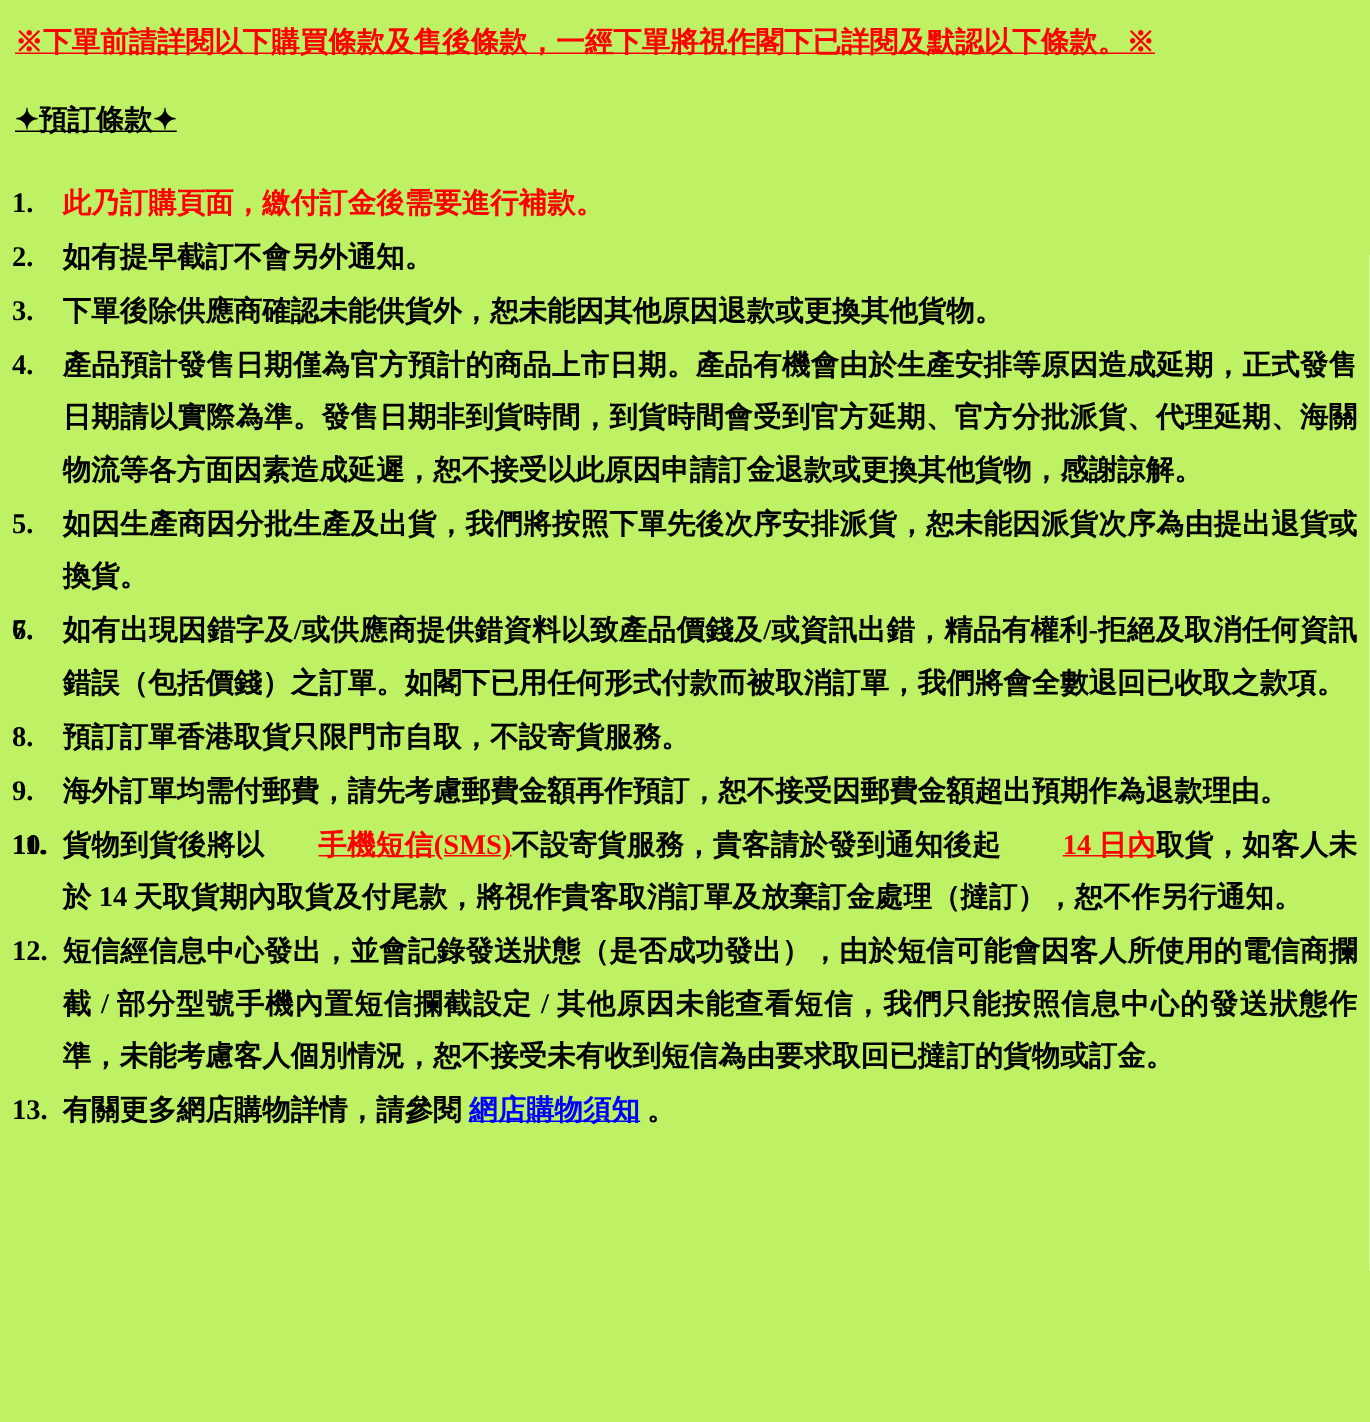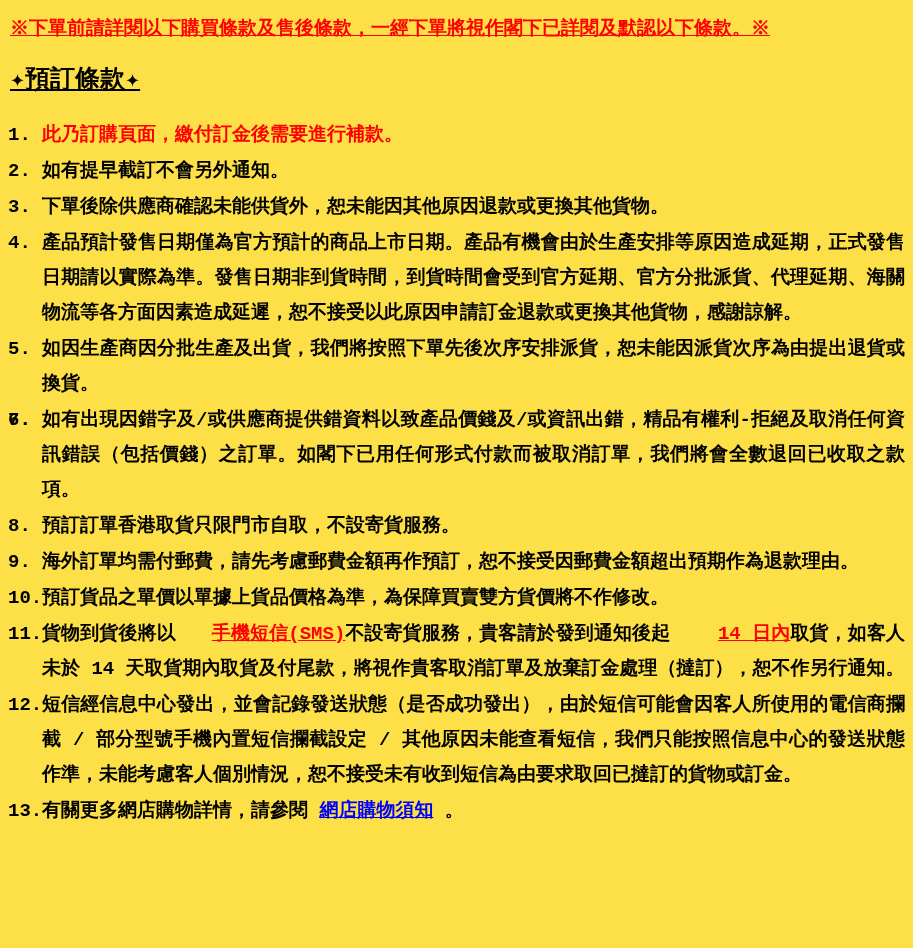--- a/index.html
+++ b/index.html
@@ -5,37 +5,37 @@
   html, body {
     margin: 0;
     padding: 0;
     background: #ffffff;
   }
   .page {
     width: 913px;
     min-height: 948px;
     box-sizing: border-box;
     padding: 10px 8px 24px 8px;
-    font-family: Liberation Mono, monospace;
+    font-family: Liberation Serif, serif;
     font-weight: bold;
     font-size: 19px;
     color: #000000;
-    background: #fde047;
+    background: #bef264;
   }
   .notice {
     margin: 6px 0 0 2px;
     font-size: 19px;
     line-height: 26px;
     font-weight: bold;
     color: #ff0000;
     text-decoration: underline;
   }
   .section-title {
     margin: 26px 0 0 2px;
-    font-size: 25px;
+    font-size: 19px;
     line-height: 26px;
     font-weight: bold;
     color: #000000;
     text-decoration: underline;
   }
   .terms-list {
     margin-top: 24px;
   }
   .term-item {
     position: relative;
@@ -76,18 +76,18 @@
   <div class="terms-list" id="terms-list">
       <div class="term-item"><span class="term-num">1.</span><span class="term-text"><span class="seg red">此乃訂購頁面，繳付訂金後需要進行補款。</span></span></div>
       <div class="term-item"><span class="term-num">2.</span><span class="term-text"><span class="seg normal">如有提早截訂不會另外通知。</span></span></div>
       <div class="term-item"><span class="term-num">3.</span><span class="term-text"><span class="seg normal">下單後除供應商確認未能供貨外，恕未能因其他原因退款或更換其他貨物。</span></span></div>
       <div class="term-item"><span class="term-num">4.</span><span class="term-text"><span class="seg normal">產品預計發售日期僅為官方預計的商品上市日期。產品有機會由於生產安排等原因造成延期，正式發售日期請以實際為準。發售日期非到貨時間，到貨時間會受到官方延期、官方分批派貨、代理延期、海關物流等各方面因素造成延遲，恕不接受以此原因申請訂金退款或更換其他貨物，感謝諒解。</span></span></div>
       <div class="term-item"><span class="term-num">5.</span><span class="term-text"><span class="seg normal">如因生產商因分批生產及出貨，我們將按照下單先後次序安排派貨，恕未能因派貨次序為由提出退貨或換貨。</span></span></div>
       <div class="term-item"><span class="term-num">6.</span></div>
       <div class="term-item"><span class="term-num">7.</span><span class="term-text"><span class="seg normal">如有出現因錯字及/或供應商提供錯資料以致產品價錢及/或資訊出錯，精品有權利-拒絕及取消任何資訊錯誤（包括價錢）之訂單。如閣下已用任何形式付款而被取消訂單，我們將會全數退回已收取之款項。</span></span></div>
       <div class="term-item"><span class="term-num">8.</span><span class="term-text"><span class="seg normal">預訂訂單香港取貨只限門市自取，不設寄貨服務。</span></span></div>
       <div class="term-item"><span class="term-num">9.</span><span class="term-text"><span class="seg normal">海外訂單均需付郵費，請先考慮郵費金額再作預訂，恕不接受因郵費金額超出預期作為退款理由。</span></span></div>
-      <div class="term-item"><span class="term-num">10.</span><span class="term-text"><span class="seg normal">預訂貨品之單價以單據上貨品價格為準，為保障買賣雙方貨價將不作修改。</span></span></div>
+      <div class="term-item"><span class="term-num">10.</span></div>
       <div class="term-item"><span class="term-num">11.</span><span class="term-text"><span class="seg normal">貨物到貨後將以</span><span class="seg red-underline">手機短信(SMS)</span><span class="seg normal">不設寄貨服務，貴客請於發到通知後起 </span><span class="seg red-underline">14 日內</span><span class="seg normal">取貨，如客人未於 14 天取貨期內取貨及付尾款，將視作貴客取消訂單及放棄訂金處理（撻訂），恕不作另行通知。</span></span></div>
       <div class="term-item"><span class="term-num">12.</span><span class="term-text"><span class="seg normal">短信經信息中心發出，並會記錄發送狀態（是否成功發出），由於短信可能會因客人所使用的電信商攔截 / 部分型號手機內置短信攔截設定 / 其他原因未能查看短信，我們只能按照信息中心的發送狀態作準，未能考慮客人個別情況，恕不接受未有收到短信為由要求取回已撻訂的貨物或訂金。</span></span></div>
       <div class="term-item"><span class="term-num">13.</span><span class="term-text"><span class="seg normal">有關更多網店購物詳情，請參閱 </span><span class="seg link">網店購物須知</span><span class="seg normal"> 。</span></span></div>
     </div>
 </div>
 
 </body></html>

